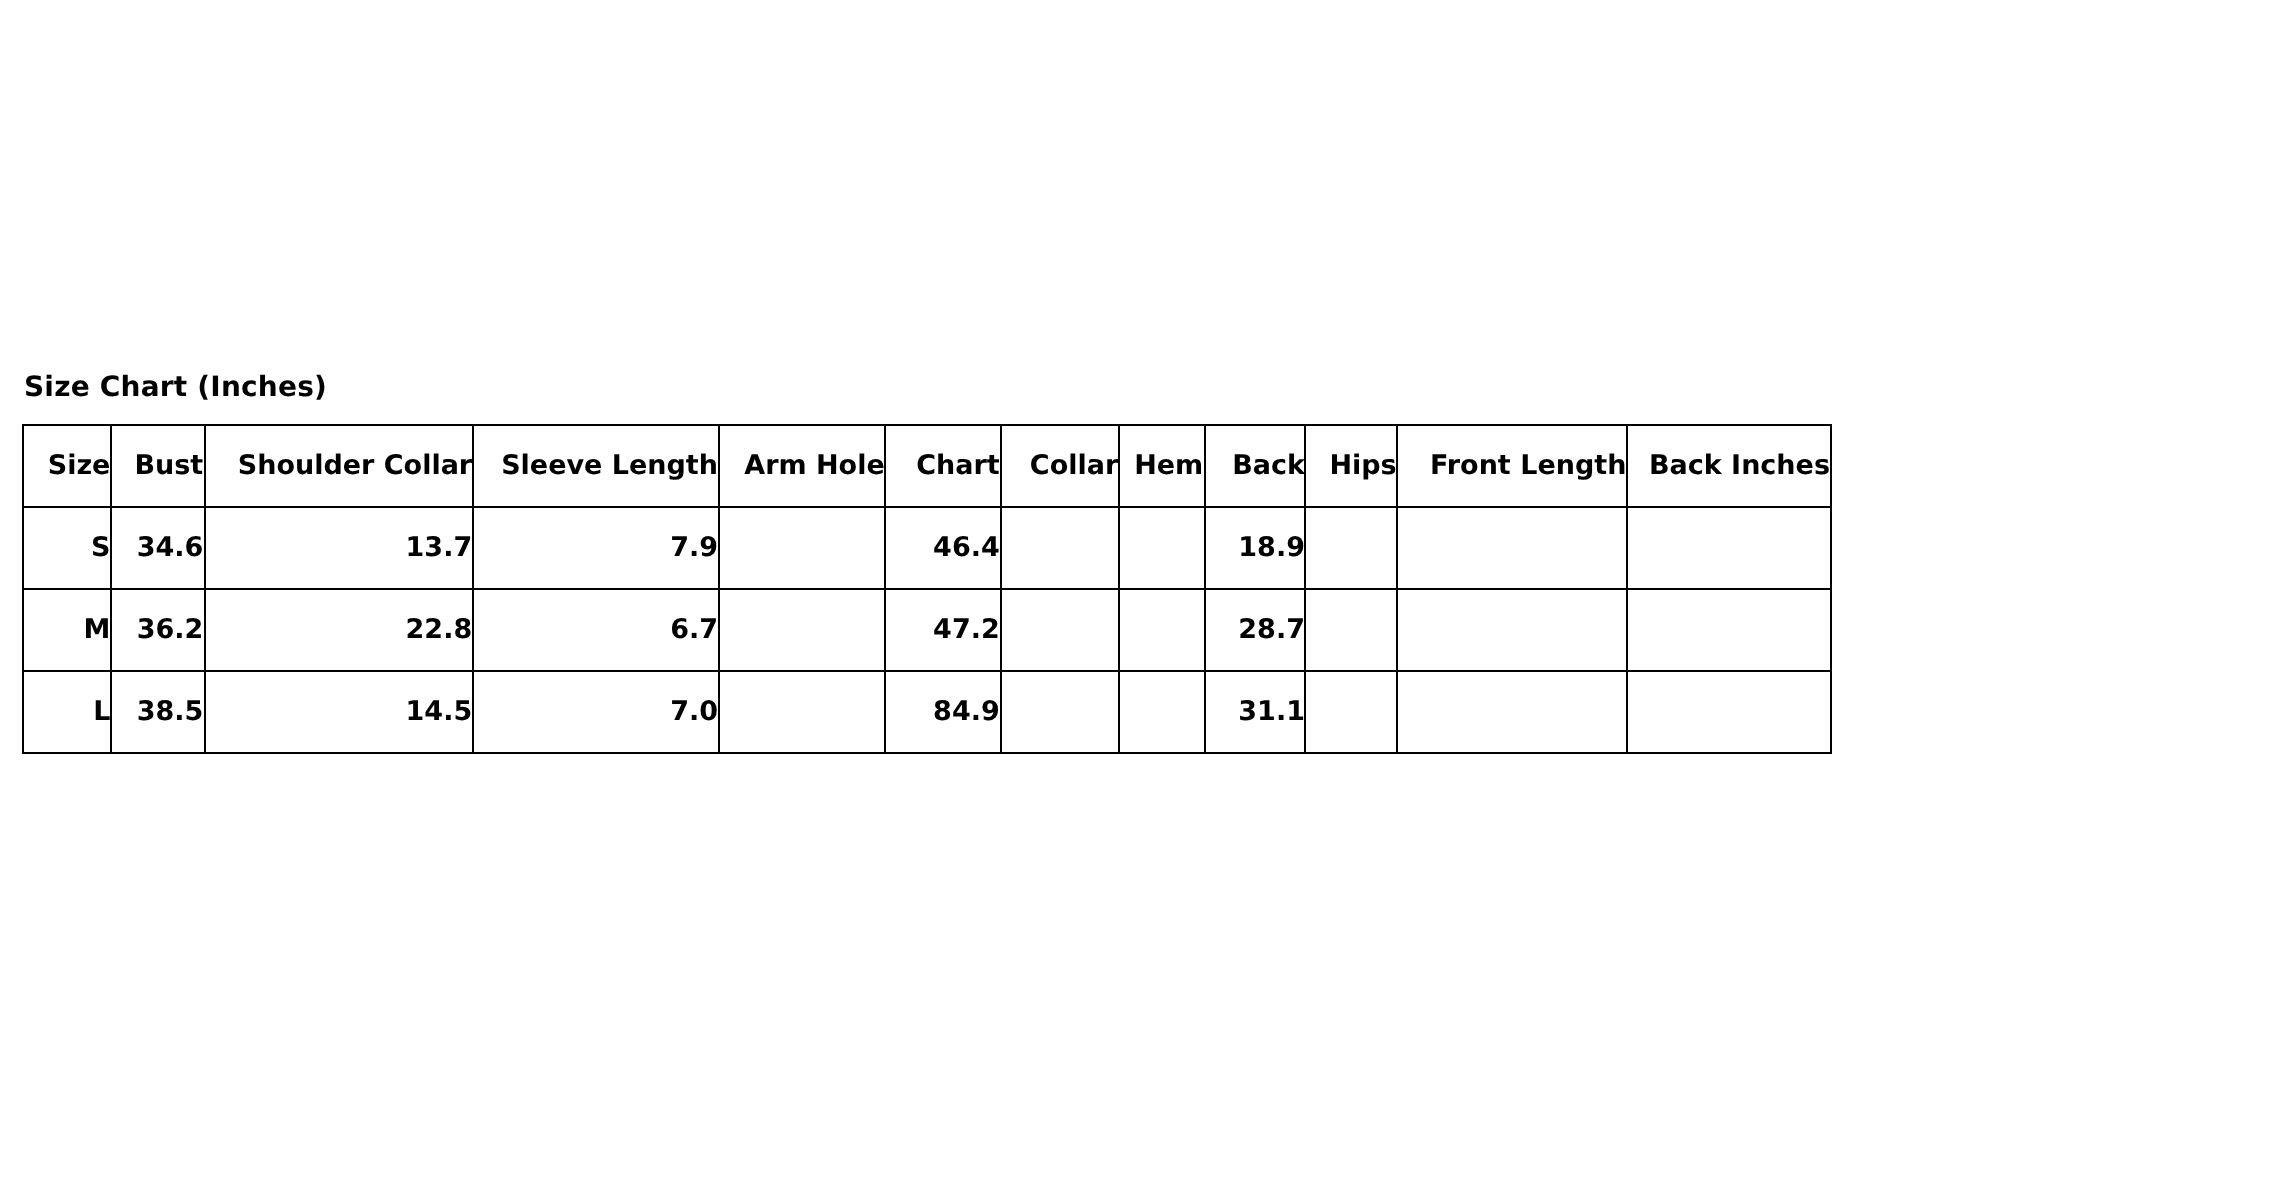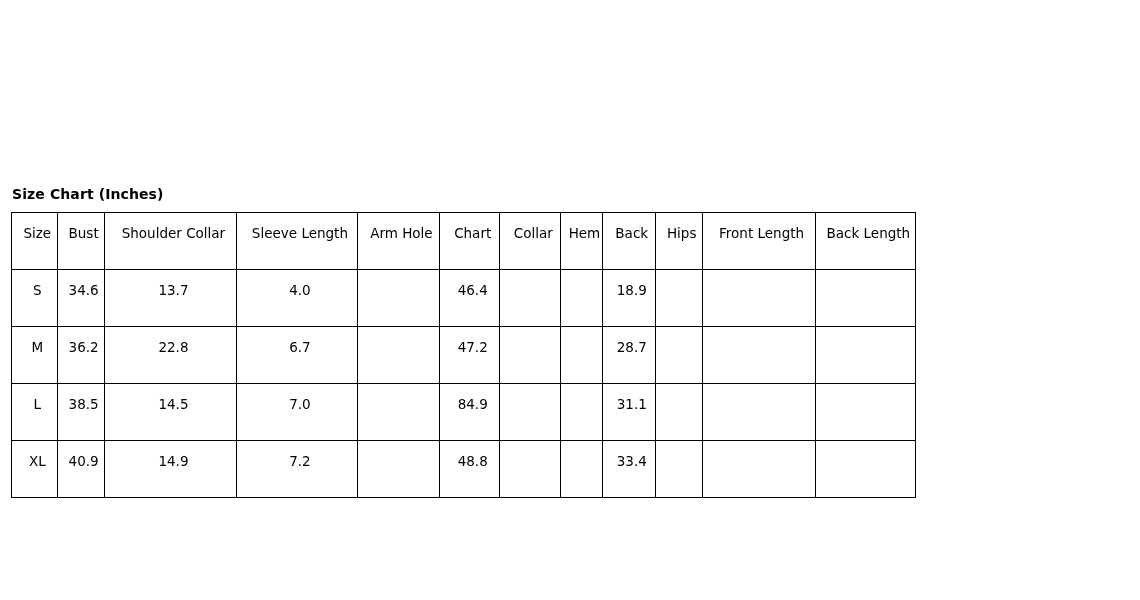--- a/index.html
+++ b/index.html
@@ -37,25 +37,25 @@
     left: 11px;
     top: 212px;
     border-collapse: collapse;
     table-layout: fixed;
     font-size: 13.5px;
     background: #ffffff;
   }
   table.size-chart th,
   table.size-chart td {
     border: 1px solid #000000;
-    text-align: center;
+    text-align: right;
     vertical-align: middle;
-    padding: 0 0 16px 6px;
+    padding: 0 0 0 6px;
     height: 40px;
-    font-weight: normal;
+    font-weight: bold;
     font-size: 13.5px;
     line-height: 16px;
     white-space: nowrap;
     overflow: hidden;
   }
   
   col.c0  { width: 60px;  }
   col.c1  { width: 60px;  }
   col.c2  { width: 162px; }
   col.c3  { width: 143px; }
@@ -96,29 +96,29 @@
         <th>Bust</th>
         <th>Shoulder Collar</th>
         <th>Sleeve Length</th>
         <th>Arm Hole</th>
         <th>Chart</th>
         <th>Collar</th>
         <th>Hem</th>
         <th>Back</th>
         <th>Hips</th>
         <th>Front Length</th>
-        <th>Back Length</th>
+        <th>Back Inches</th>
       </tr>
     </thead>
     <tbody>
       <tr>
         <td>S</td>
         <td>34.6</td>
         <td>13.7</td>
-        <td>4.0</td>
+        <td>7.9</td>
         <td></td>
         <td>46.4</td>
         <td></td>
         <td></td>
         <td>18.9</td>
         <td></td>
         <td></td>
         <td></td>
       </tr>
       <tr>
@@ -142,30 +142,16 @@
         <td>7.0</td>
         <td></td>
         <td>84.9</td>
         <td></td>
         <td></td>
         <td>31.1</td>
         <td></td>
         <td></td>
         <td></td>
       </tr>
-      <tr>
-        <td>XL</td>
-        <td>40.9</td>
-        <td>14.9</td>
-        <td>7.2</td>
-        <td></td>
-        <td>48.8</td>
-        <td></td>
-        <td></td>
-        <td>33.4</td>
-        <td></td>
-        <td></td>
-        <td></td>
-      </tr>
     </tbody>
   </table>
 
 </div>
 
 </body></html>

